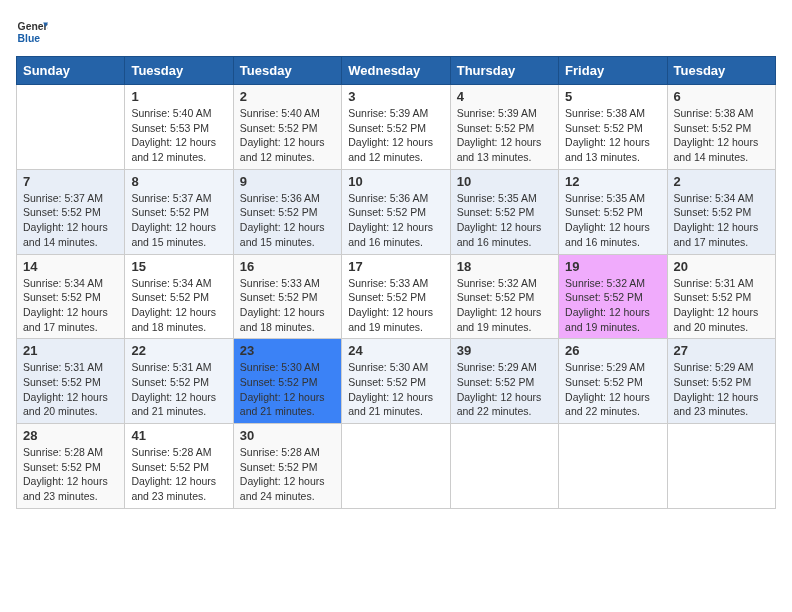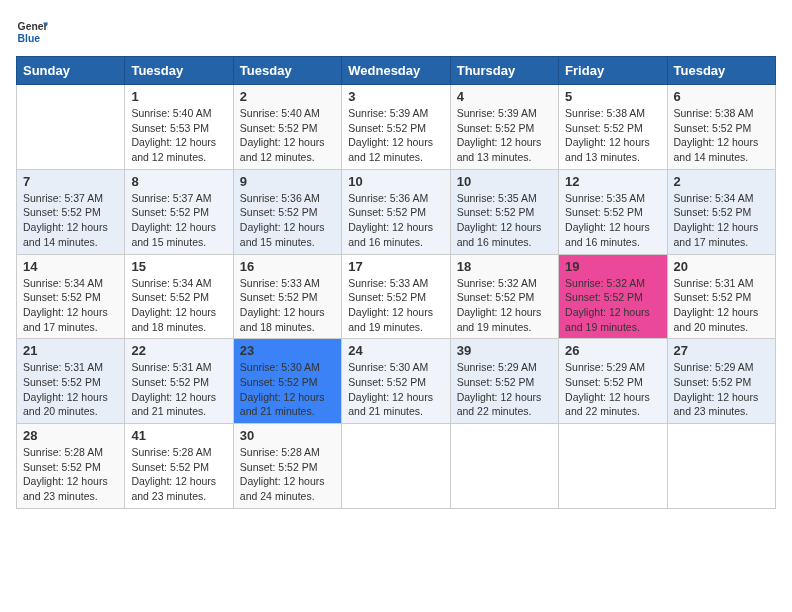--- a/index.html
+++ b/index.html
@@ -244,21 +244,21 @@
 Daylight: 12 hours
 and 19 minutes.</div>
         </td>
         <td style="background: rgb(249, 249, 249);">
           <span class="day-num">18</span>
           <div class="day-info" style="white-space: pre-line;">Sunrise: 5:32 AM
 Sunset: 5:52 PM
 Daylight: 12 hours
 and 19 minutes.</div>
         </td>
-        <td style="background: #ec4899; margin-left: 16px;">
+        <td style="background: #f0abfc; margin-left: 16px;">
           <span class="day-num">19</span>
           <div class="day-info" style="white-space: pre-line;">Sunrise: 5:32 AM
 Sunset: 5:52 PM
 Daylight: 12 hours
 and 19 minutes.</div>
         </td>
         <td style="background: rgb(249, 249, 249);">
           <span class="day-num">20</span>
           <div class="day-info" style="white-space: pre-line;">Sunrise: 5:31 AM
 Sunset: 5:52 PM

